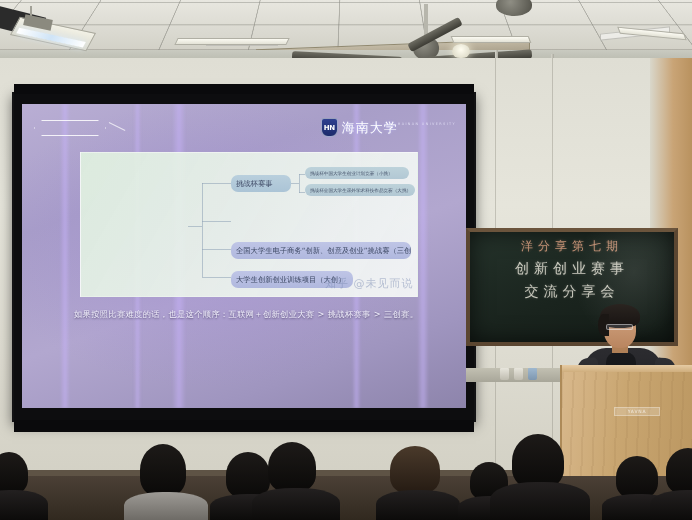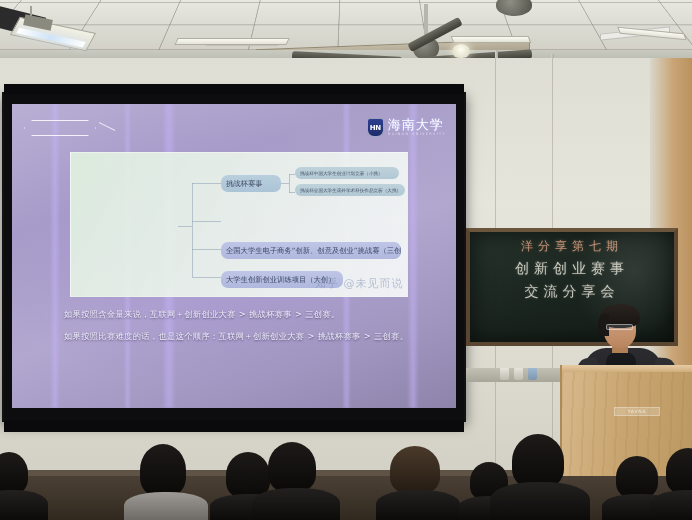--- a/index.html
+++ b/index.html
@@ -125,21 +125,21 @@
     position: absolute; width: 1px; height: 100%;
     background: rgba(150,148,138,.45);
   }
   .wall-right-panel {
     position: absolute; right: 0; top: 0; width: 42px; height: 100%;
     background: linear-gradient(90deg,#d9d7cb,#c9a476 55%,#b9925f);
   }
 
   
   .screen-frame {
-    position: absolute; left: 2px; top: 92px; width: 464px; height: 330px;
+    position: absolute; left: 12px; top: 92px; width: 464px; height: 330px;
     background: #0d0d0f;
     border: 2px solid #121214;
     box-shadow: 0 4px 12px rgba(0,0,0,.5);
   }
   .screen-inner {
     position: absolute; left: 8px; top: 10px; right: 8px; bottom: 12px;
     background:
       radial-gradient(ellipse at 42% 46%, rgba(160,140,210,.55), rgba(0,0,0,0) 62%),
       linear-gradient(160deg,#b9aed4 0%, #a89ec8 28%, #b2a7cf 55%, #9f95bf 80%, #8d84ab 100%);
     overflow: hidden;
@@ -175,21 +175,21 @@
     display: flex; align-items: center; gap: 4px;
   }
   .hnu-badge {
     width: 17px; height: 19px;
     background: linear-gradient(#2d3f8f,#1d2b6b);
     border-radius: 3px 3px 7px 7px;
     display: flex; align-items: center; justify-content: center;
     color: #fff; font-size: 7px; font-weight: bold; letter-spacing: -.5px;
     border: 1px solid rgba(255,255,255,.55);
   }
-  .hnu-text { display: flex; flex-direction: column; line-height: 1; }
+  .hnu-text { display: flex; flex-direction: row; line-height: 1; }
   .hnu-cn {
     font-family: "DejaVu Serif", "Liberation Serif", serif;
     font-size: 13px; color: #ffffff; letter-spacing: 1px;
     text-shadow: 0 0 3px rgba(180,180,255,.9);
   }
   .hnu-en {
     font-size: 3.4px; color: #dedaf2; letter-spacing: 1.4px; margin-top: 2px;
   }
 
   
@@ -477,21 +477,20 @@
         <div class="node node-l3 n-sub1">挑战杯中国大学生创业计划竞赛（小挑）</div>
         <div class="node node-l3 n-sub2">挑战杯全国大学生课外学术科技作品竞赛（大挑）</div>
 
         <div class="node node-l2b n-sanchuang">全国大学生电子商务“创新、创意及创业”挑战赛（三创赛）</div>
         <div class="node node-l2b n-dachuang">大学生创新创业训练项目（大创）</div>
 
         <div class="watermark">知乎 @未见而说</div>
       </div>
 
       <div class="slide-lines">
-        <div class="sline">如果按照含金量来说，互联网＋创新创业大赛 &gt; 挑战杯赛事 &gt; 三创赛。</div>
         <div class="sline">如果按照比赛难度的话，也是这个顺序：互联网＋创新创业大赛 &gt; 挑战杯赛事 &gt; 三创赛。</div>
       </div>
 
     </div>
     <div class="screen-shadow-bottom"></div>
   </div>
 
   <div class="blackboard">
     <div class="bb-line bb1">洋分享第七期</div>
     <div class="bb-line bb2">创新创业赛事</div>

